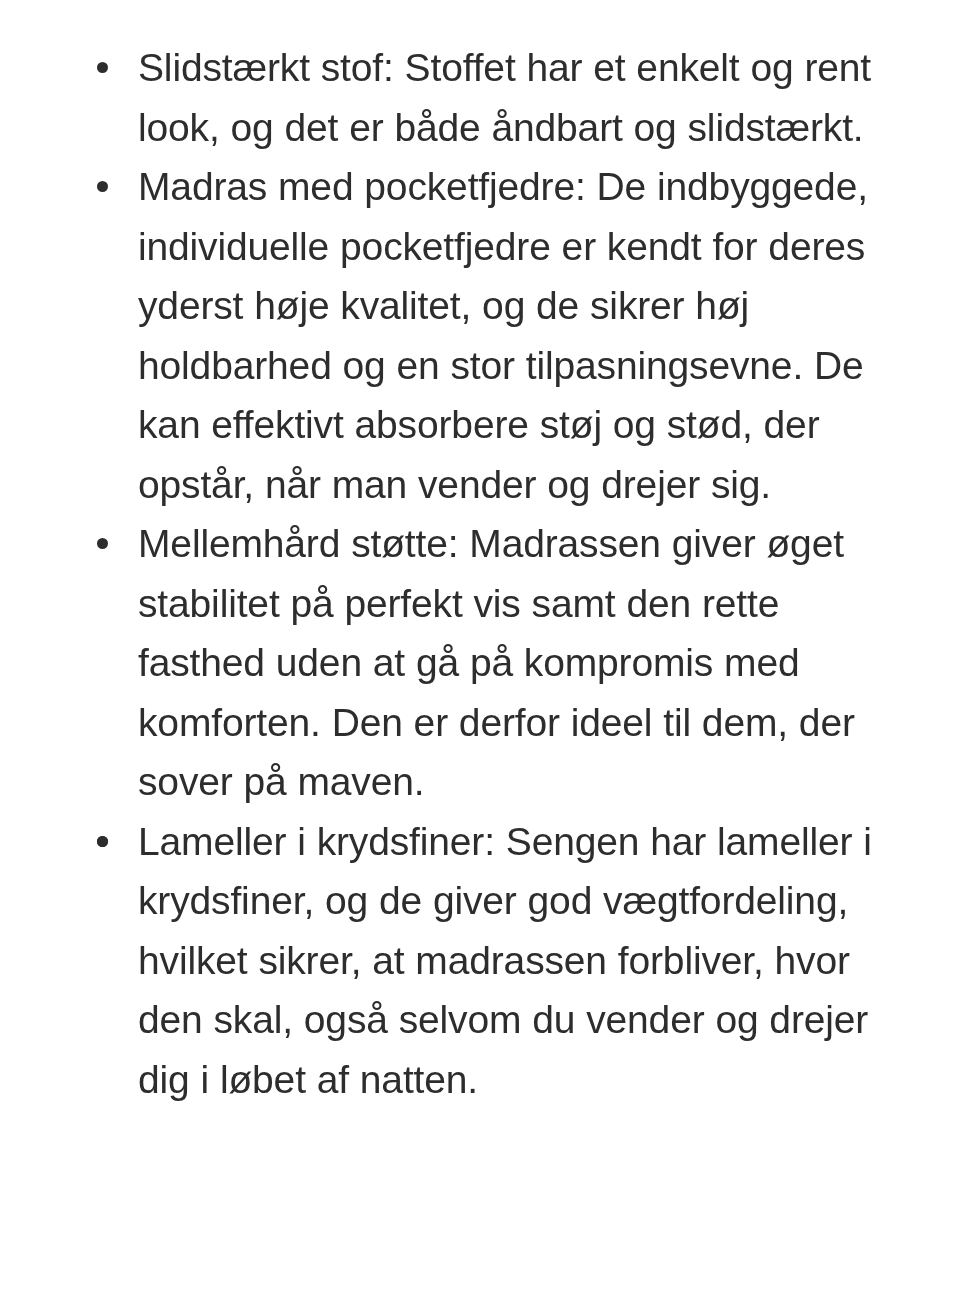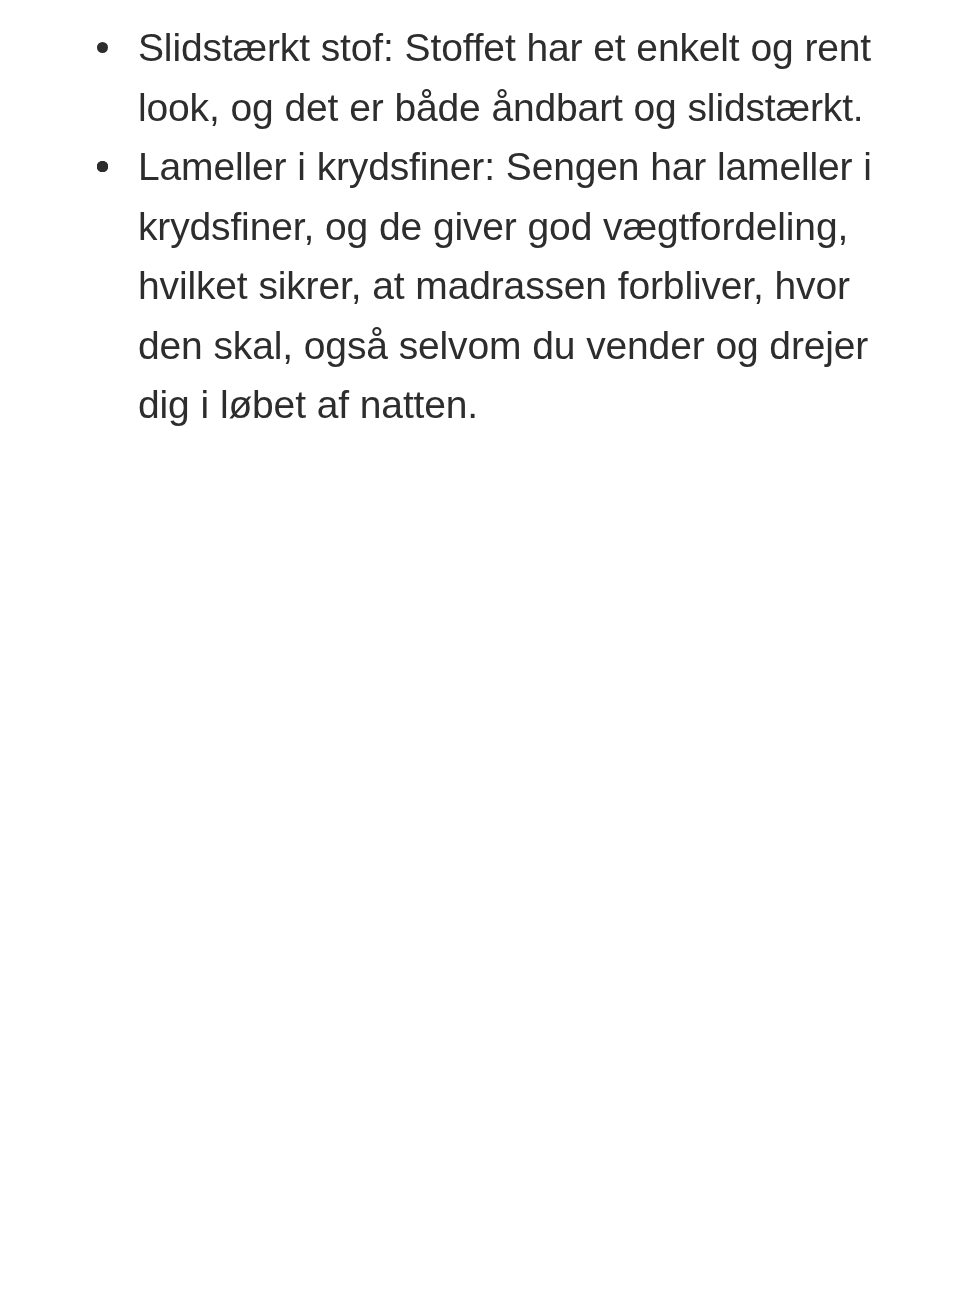--- a/index.html
+++ b/index.html
@@ -14,21 +14,21 @@
     overflow: hidden;
     font-family: "Liberation Sans", sans-serif;
     -webkit-font-smoothing: antialiased;
   }
 
   .page {
     width: 960px;
     height: 1299px;
     background: #ffffff;
     box-sizing: border-box;
-    padding-top: 18px;
+    padding-top: 38px;
   }
 
   ul.feature-list {
     list-style: none;
     margin: 0;
     padding: 0;
   }
 
   li.feature-item {
     position: relative;
@@ -62,22 +62,27 @@
 <div class="page">
   <ul class="feature-list">
 
     <li class="feature-item">
       <span class="bullet-dot"></span>
       <span class="item-text">Slidstærkt stof: Stoffet har et enkelt og rent look, og det er både åndbart og slidstærkt.</span>
     </li>
 
     <li class="feature-item">
       <span class="bullet-dot"></span>
+      <span class="item-text">Madras med pocketfjedre: De indbyggede, individuelle pocketfjedre er kendt for deres yderst høje kvalitet, og de sikrer høj holdbarhed og en stor tilpasningsevne. De kan effektivt absorbere støj og stød, der opstår, når man vender og drejer sig.</span>
     </li>
 
+    <li class="feature-item">
+      <span class="bullet-dot"></span>
+      <span class="item-text">Mellemhård støtte: Madrassen giver øget stabilitet på perfekt vis samt den rette fasthed uden at gå på kompromis med komforten. Den er derfor ideel til dem, der sover på maven.</span>
+    </li>
 
     <li class="feature-item">
       <span class="bullet-dot"></span>
     </li>
 
     <li class="feature-item">
       <span class="bullet-dot"></span>
       <span class="item-text">Lameller i krydsfiner: Sengen har lameller i krydsfiner, og de giver god vægtfordeling, hvilket sikrer, at madrassen forbliver, hvor den skal, også selvom du vender og drejer dig i løbet af natten.</span>
     </li>
 

